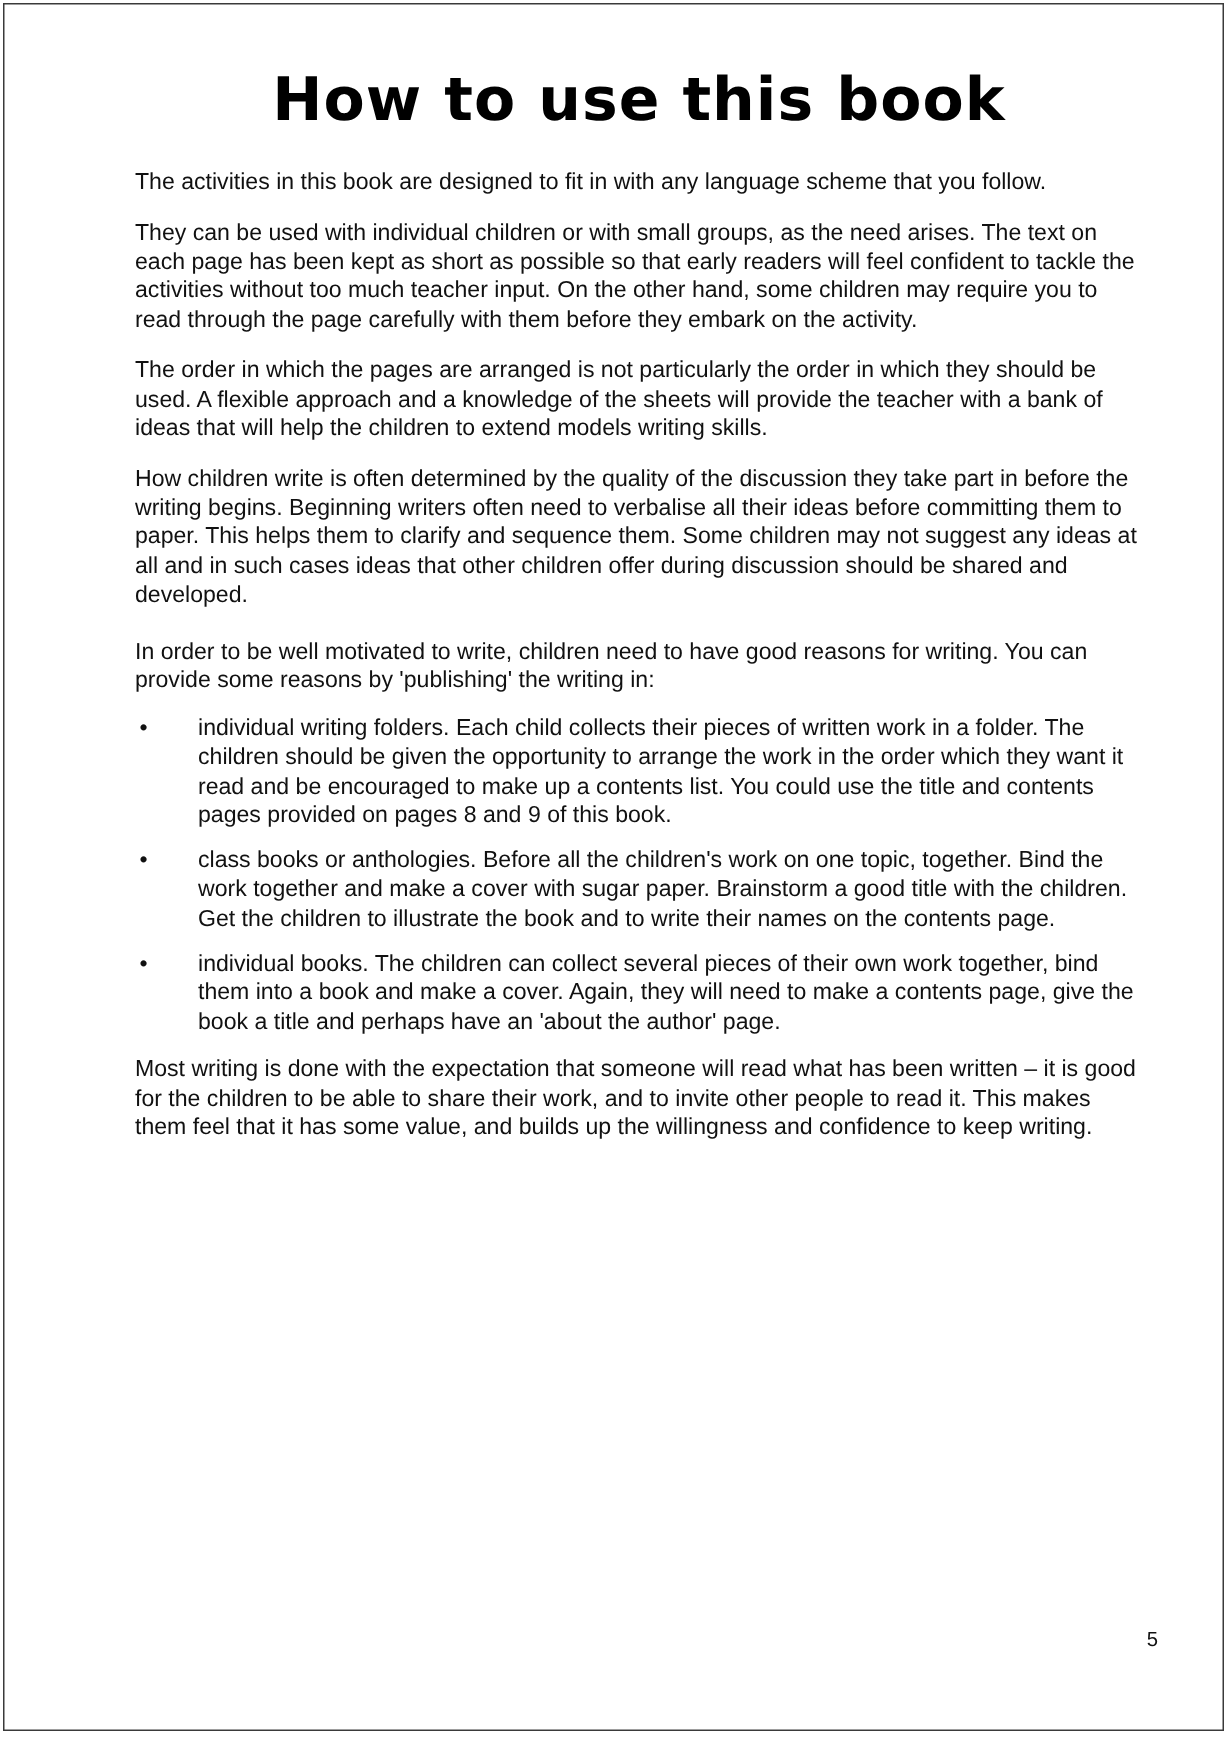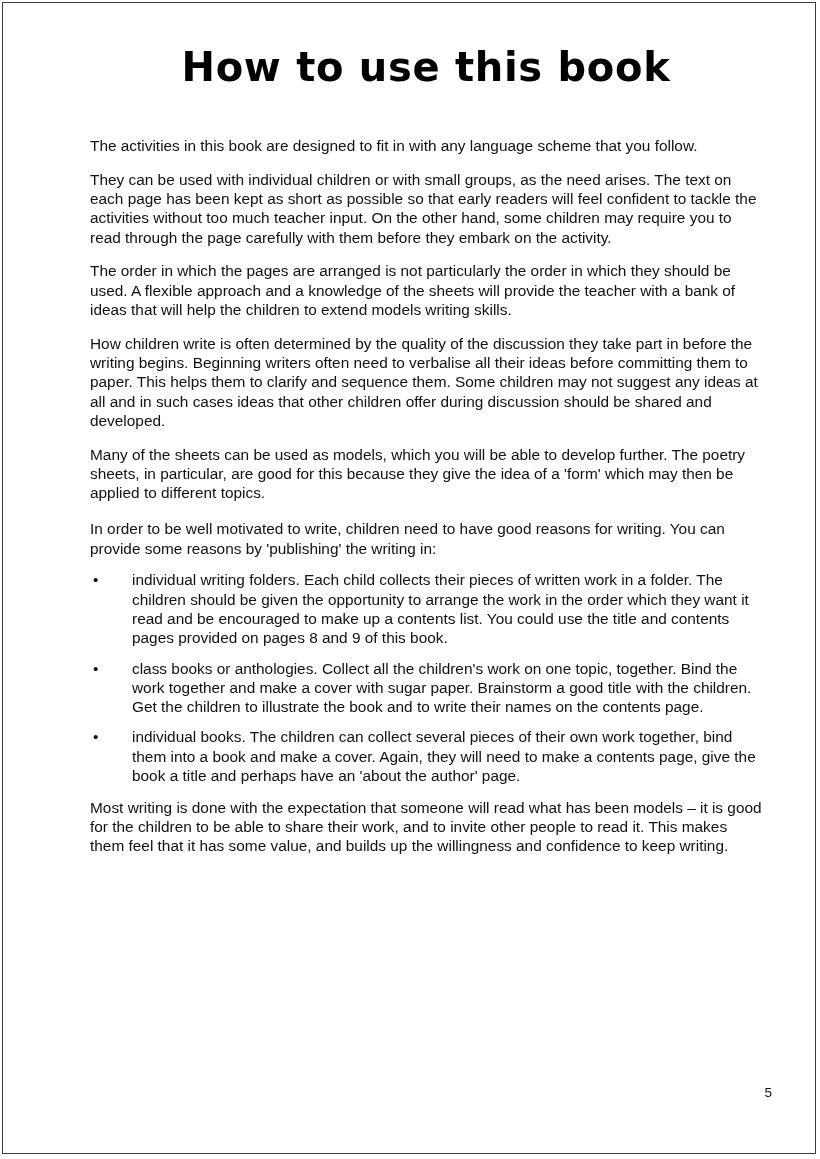--- a/index.html
+++ b/index.html
@@ -42,21 +42,21 @@
     padding-top: 44px;
     text-align: center;
     font-family: "DejaVu Sans", sans-serif;
     font-weight: bold;
     font-size: 40px;
     line-height: 46px;
     letter-spacing: 0.7px;
     color: #000000;
   }
   .body-block {
-    margin-top: 46px;
+    margin-top: 22px;
   }
   p.para {
     margin: 0 0 12.5px 0;
     font-size: 15.4px;
     line-height: 19.3px;
     text-align: left;
     color: #111111;
     max-width: 712px;
   }
   ul.bullet-list {
@@ -115,44 +115,43 @@
       <div class="para-spacer"></div>
 
       <p class="para">The order in which the pages are arranged is not particularly the order in which they should be used. A flexible approach and a knowledge of the sheets will provide the teacher with a bank of ideas that will help the children to extend models writing skills.</p>
 
       <div class="para-spacer"></div>
 
       <p class="para">How children write is often determined by the quality of the discussion they take part in before the writing begins. Beginning writers often need to verbalise all their ideas before committing them to paper. This helps them to clarify and sequence them. Some children may not suggest any ideas at all and in such cases ideas that other children offer during discussion should be shared and developed.</p>
 
       <div class="para-spacer"></div>
 
-      <p class="para">Many of the sheets can be used as models, which you will be able to develop further. The poetry sheets, in particular, are good for this because they give the idea of a 'form' which may then be applied to different topics.</p>
 
       <div class="para-spacer"></div>
 
 
       <div class="para-spacer"></div>
 
       <p class="para">In order to be well motivated to write, children need to have good reasons for writing. You can provide some reasons by 'publishing' the writing in:</p>
 
       <ul class="bullet-list">
         <li>
           <span class="bullet-dot">•</span>
           <span>individual writing folders. Each child collects their pieces of written work in a folder. The children should be given the opportunity to arrange the work in the order which they want it read and be encouraged to make up a contents list. You could use the title and contents pages provided on pages 8 and 9 of this book.</span>
         </li>
         <li>
           <span class="bullet-dot">•</span>
-          <span>class books or anthologies. Collect all the children's work on one topic, together. Bind the work together and make a cover with sugar paper. Brainstorm a good title with the children. Get the children to illustrate the book and to write their names on the contents page.</span>
+          <span>class books or anthologies. Before all the children's work on one topic, together. Bind the work together and make a cover with sugar paper. Brainstorm a good title with the children. Get the children to illustrate the book and to write their names on the contents page.</span>
         </li>
         <li>
           <span class="bullet-dot">•</span>
           <span>individual books. The children can collect several pieces of their own work together, bind them into a book and make a cover. Again, they will need to make a contents page, give the book a title and perhaps have an 'about the author' page.</span>
         </li>
       </ul>
 
-      <p class="para">Most writing is done with the expectation that someone will read what has been models –  it is good for the children to be able to share their work, and to invite other people to read it. This makes them feel that it has some value, and builds up the willingness and confidence to keep writing.</p>
+      <p class="para">Most writing is done with the expectation that someone will read what has been written –  it is good for the children to be able to share their work, and to invite other people to read it. This makes them feel that it has some value, and builds up the willingness and confidence to keep writing.</p>
 
     </div>
   </div>
 
   <div class="page-number">5</div>
 
 </div>
 
 </body></html>

